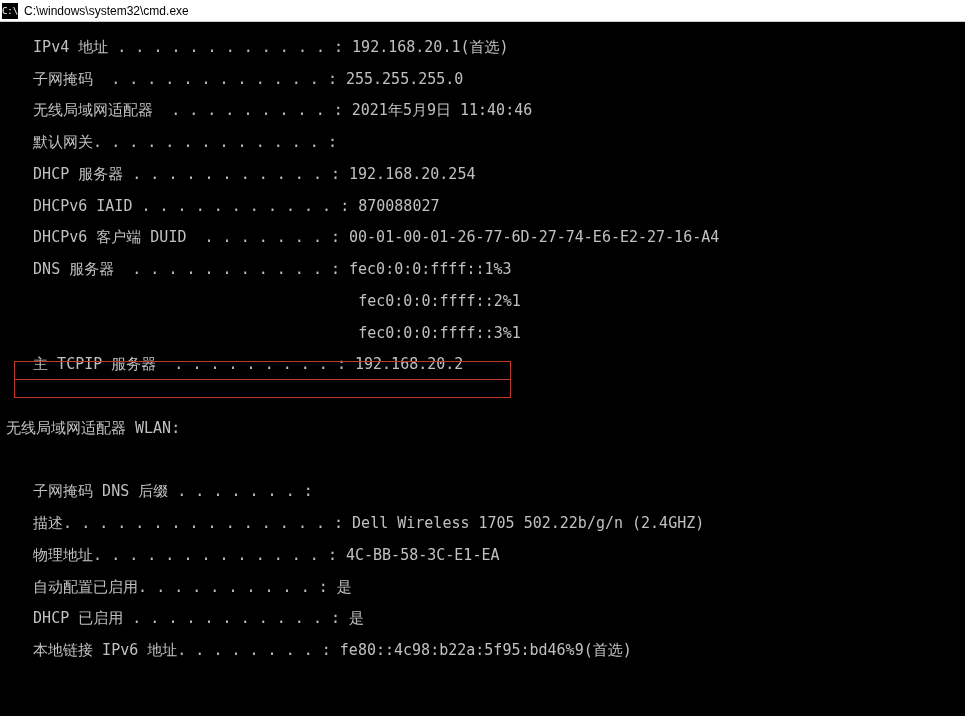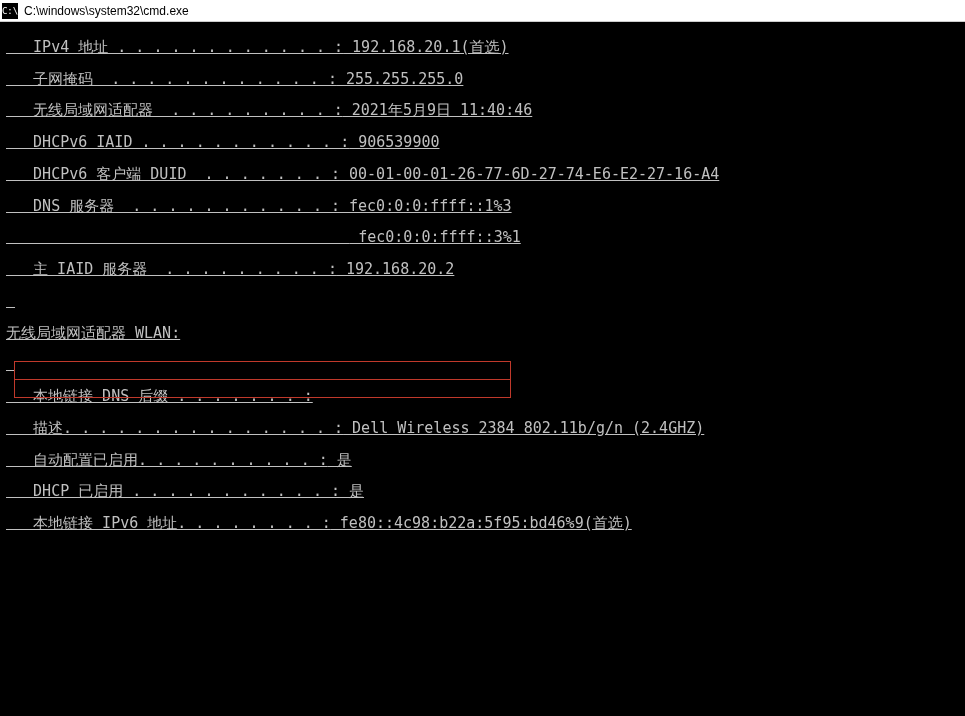--- a/index.html
+++ b/index.html
@@ -34,21 +34,21 @@
       font-size: 9px;
       color: #fff;
       font-family: monospace;
     }
     .terminal {
       padding: 2px 6px;
       line-height: 1.05;
       white-space: pre;
       letter-spacing: 0px;
     }
-    .line { display: block; min-height: 16px; text-decoration: underline; }
+    .line { display: block; min-height: 16px; }
     .highlight-box {
       border: 1px solid #c0392b;
       position: absolute;
       pointer-events: none;
     }
     .hb1 { left: 14px; top: 379px; width: 497px; height: 19px; }
     .hb2 { left: 14px; top: 361px; width: 497px; height: 19px; }
     @keyframes blink { 50% { opacity: 0; } }
   </style>
 </head>
@@ -56,30 +56,34 @@
 
 <div class="titlebar">
   <span class="titlebar-icon">C:\</span>
   <span>C:\windows\system32\cmd.exe</span>
 </div>
 
 <div class="terminal">
 <span class="line"><span>   IPv4 地址 . . . . . . . . . . . . :</span><span> 192.168.20.1(首选)</span></span>
 <span class="line"><span>   子网掩码  . . . . . . . . . . . . :</span><span> 255.255.255.0</span></span>
 <span class="line"><span>   无线局域网适配器  . . . . . . . . . :</span><span> 2021年5月9日 11:40:46</span></span>
-<span class="line"><span>   DHCPv6 IAID . . . . . . . . . . . :</span><span> 906539900</span></span>
+<span class="line"><span>   默认网关. . . . . . . . . . . . . :</span><span></span></span>
+<span class="line"><span>   DHCP 服务器 . . . . . . . . . . . :</span><span> 192.168.20.254</span></span>
+<span class="line"><span>   DHCPv6 IAID . . . . . . . . . . . :</span><span> 870088027</span></span>
 <span class="line"><span>   DHCPv6 客户端 DUID  . . . . . . . :</span><span> 00-01-00-01-26-77-6D-27-74-E6-E2-27-16-A4</span></span>
 <span class="line"><span>   DNS 服务器  . . . . . . . . . . . :</span><span> fec0:0:0:ffff::1%3</span></span>
+<span class="line"><span>                                      </span><span> fec0:0:0:ffff::2%1</span></span>
 <span class="line"><span>                                      </span><span> fec0:0:0:ffff::3%1</span></span>
-<span class="line"><span>   主 IAID 服务器  . . . . . . . . . :</span><span> 192.168.20.2</span></span>
+<span class="line"><span>   主 TCPIP 服务器  . . . . . . . . . :</span><span> 192.168.20.2</span></span>
 <span class="line"> </span>
 <span class="line">无线局域网适配器 WLAN:</span>
 <span class="line"> </span>
-<span class="line"><span>   本地链接 DNS 后缀 . . . . . . . :</span><span></span></span>
-<span class="line"><span>   描述. . . . . . . . . . . . . . . :</span><span> Dell Wireless 2384 802.11b/g/n (2.4GHZ)</span></span>
+<span class="line"><span>   子网掩码 DNS 后缀 . . . . . . . :</span><span></span></span>
+<span class="line"><span>   描述. . . . . . . . . . . . . . . :</span><span> Dell Wireless 1705 502.22b/g/n (2.4GHZ)</span></span>
+<span class="line"><span>   物理地址. . . . . . . . . . . . . :</span><span> 4C-BB-58-3C-E1-EA</span></span>
 <span class="line"><span>   自动配置已启用. . . . . . . . . . :</span><span> 是</span></span>
 <span class="line"><span>   DHCP 已启用 . . . . . . . . . . . :</span><span> 是</span></span>
 <span class="line"><span>   本地链接 IPv6 地址. . . . . . . . :</span><span> fe80::4c98:b22a:5f95:bd46%9(首选)</span></span>
 
 
 
 
 
 
 

